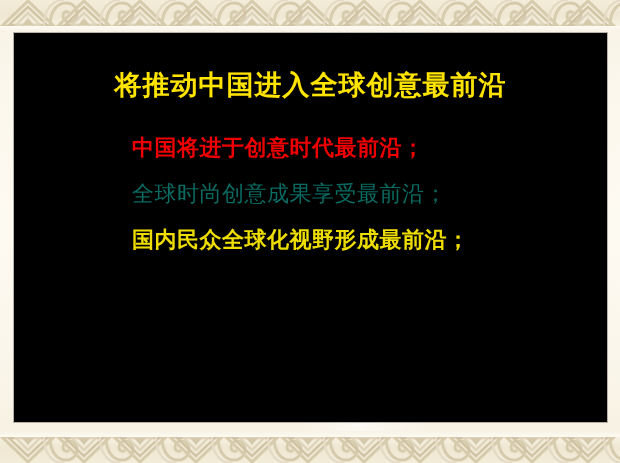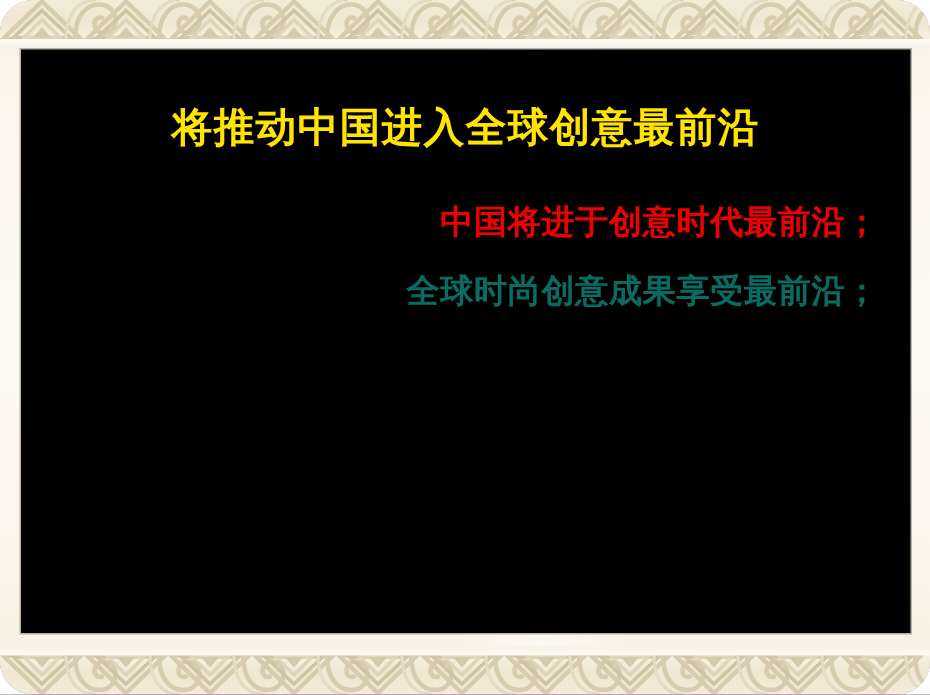--- a/index.html
+++ b/index.html
@@ -88,37 +88,36 @@
     text-align: center;
     font-weight: bold;
     font-size: 27px;
     line-height: 1.1;
     letter-spacing: 1px;
     white-space: nowrap;
   }
 
   .lines {
     position: absolute;
-    left: 102px;
+    left: 118px;
     top: 92px;
     width: 470px;
-    text-align: right;
   }
   .line {
     font-size: 22px;
     line-height: 46px;
     white-space: nowrap;
     letter-spacing: .5px;
   }
   .line.bold { font-weight: bold; }
 </style>
 </head>
 <body>
 
-<div id="slide" style="background: #701a75; border-radius: 22px;">
+<div id="slide" style="background: #000000;">
 
   <div class="paper"></div>
   <div class="sheen"></div>
 
   <div class="band band-top">
     <div class="band-bg"></div>
     <svg width="620" height="27" viewBox="0 0 620 27">
       <defs>
         <g id="unitA">
 
@@ -191,17 +190,18 @@
     </svg>
   </div>
   <div class="band-seam seam-bottom"></div>
 
   <div class="stage" style="background: rgb(0, 0, 0);">
 
     <div class="title" style="color: rgb(255, 228, 0);">将推动中国进入全球创意最前沿</div>
 
     <div class="lines">
       <div class="line bold" style="color: rgb(238, 0, 0); font-weight: bold;">中国将进于创意时代最前沿；</div>
-      <div class="line bold" style="color: rgb(10, 107, 99); font-weight: bold;">全球时尚创意成果享受最前沿；</div>
+      <div class="line bold" style="color: rgb(10, 107, 99); font-weight: normal;">全球时尚创意成果享受最前沿；</div>
+      <div class="line bold" style="color: rgb(238, 221, 0); font-weight: bold;">国内民众全球化视野形成最前沿；</div>
     </div>
 
   </div>
 </div>
 
 </body></html>

